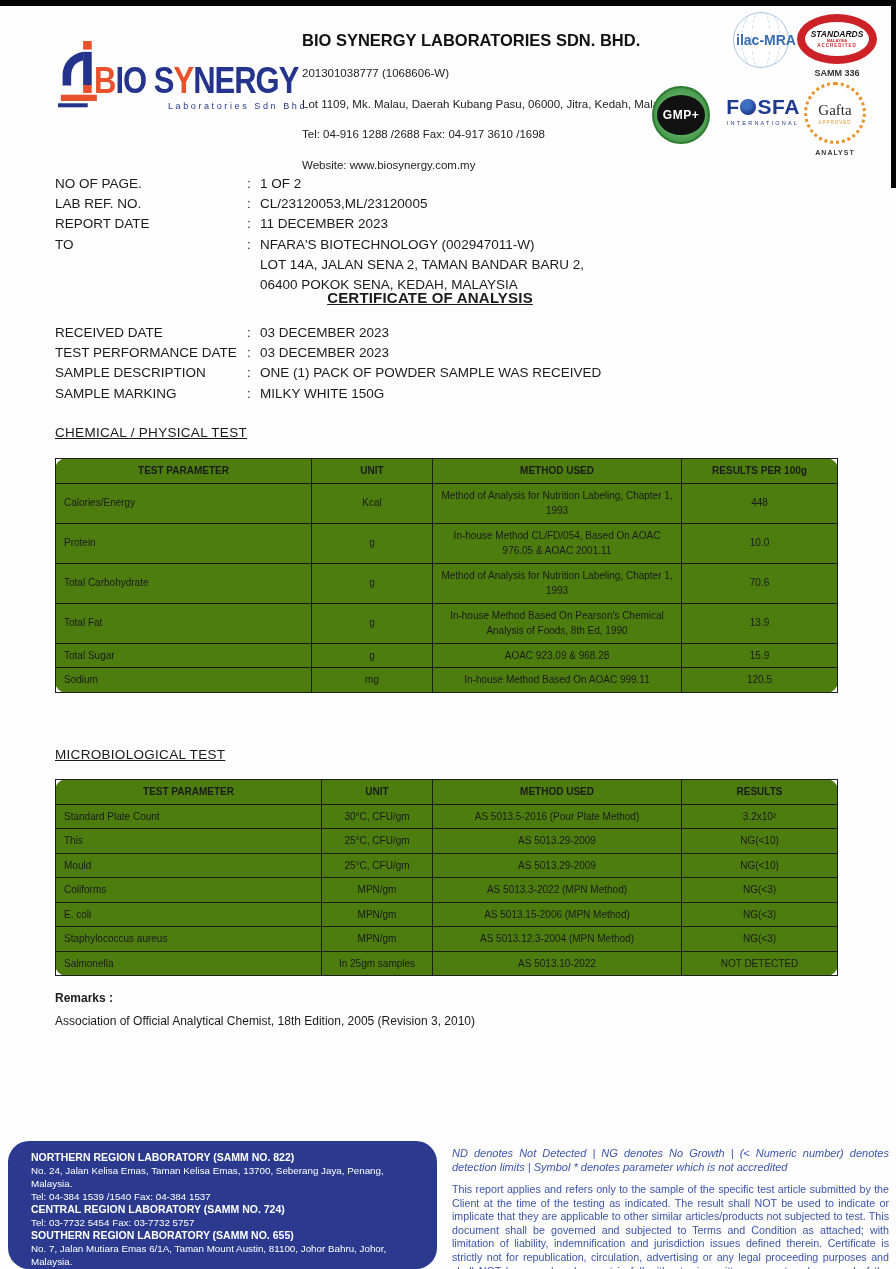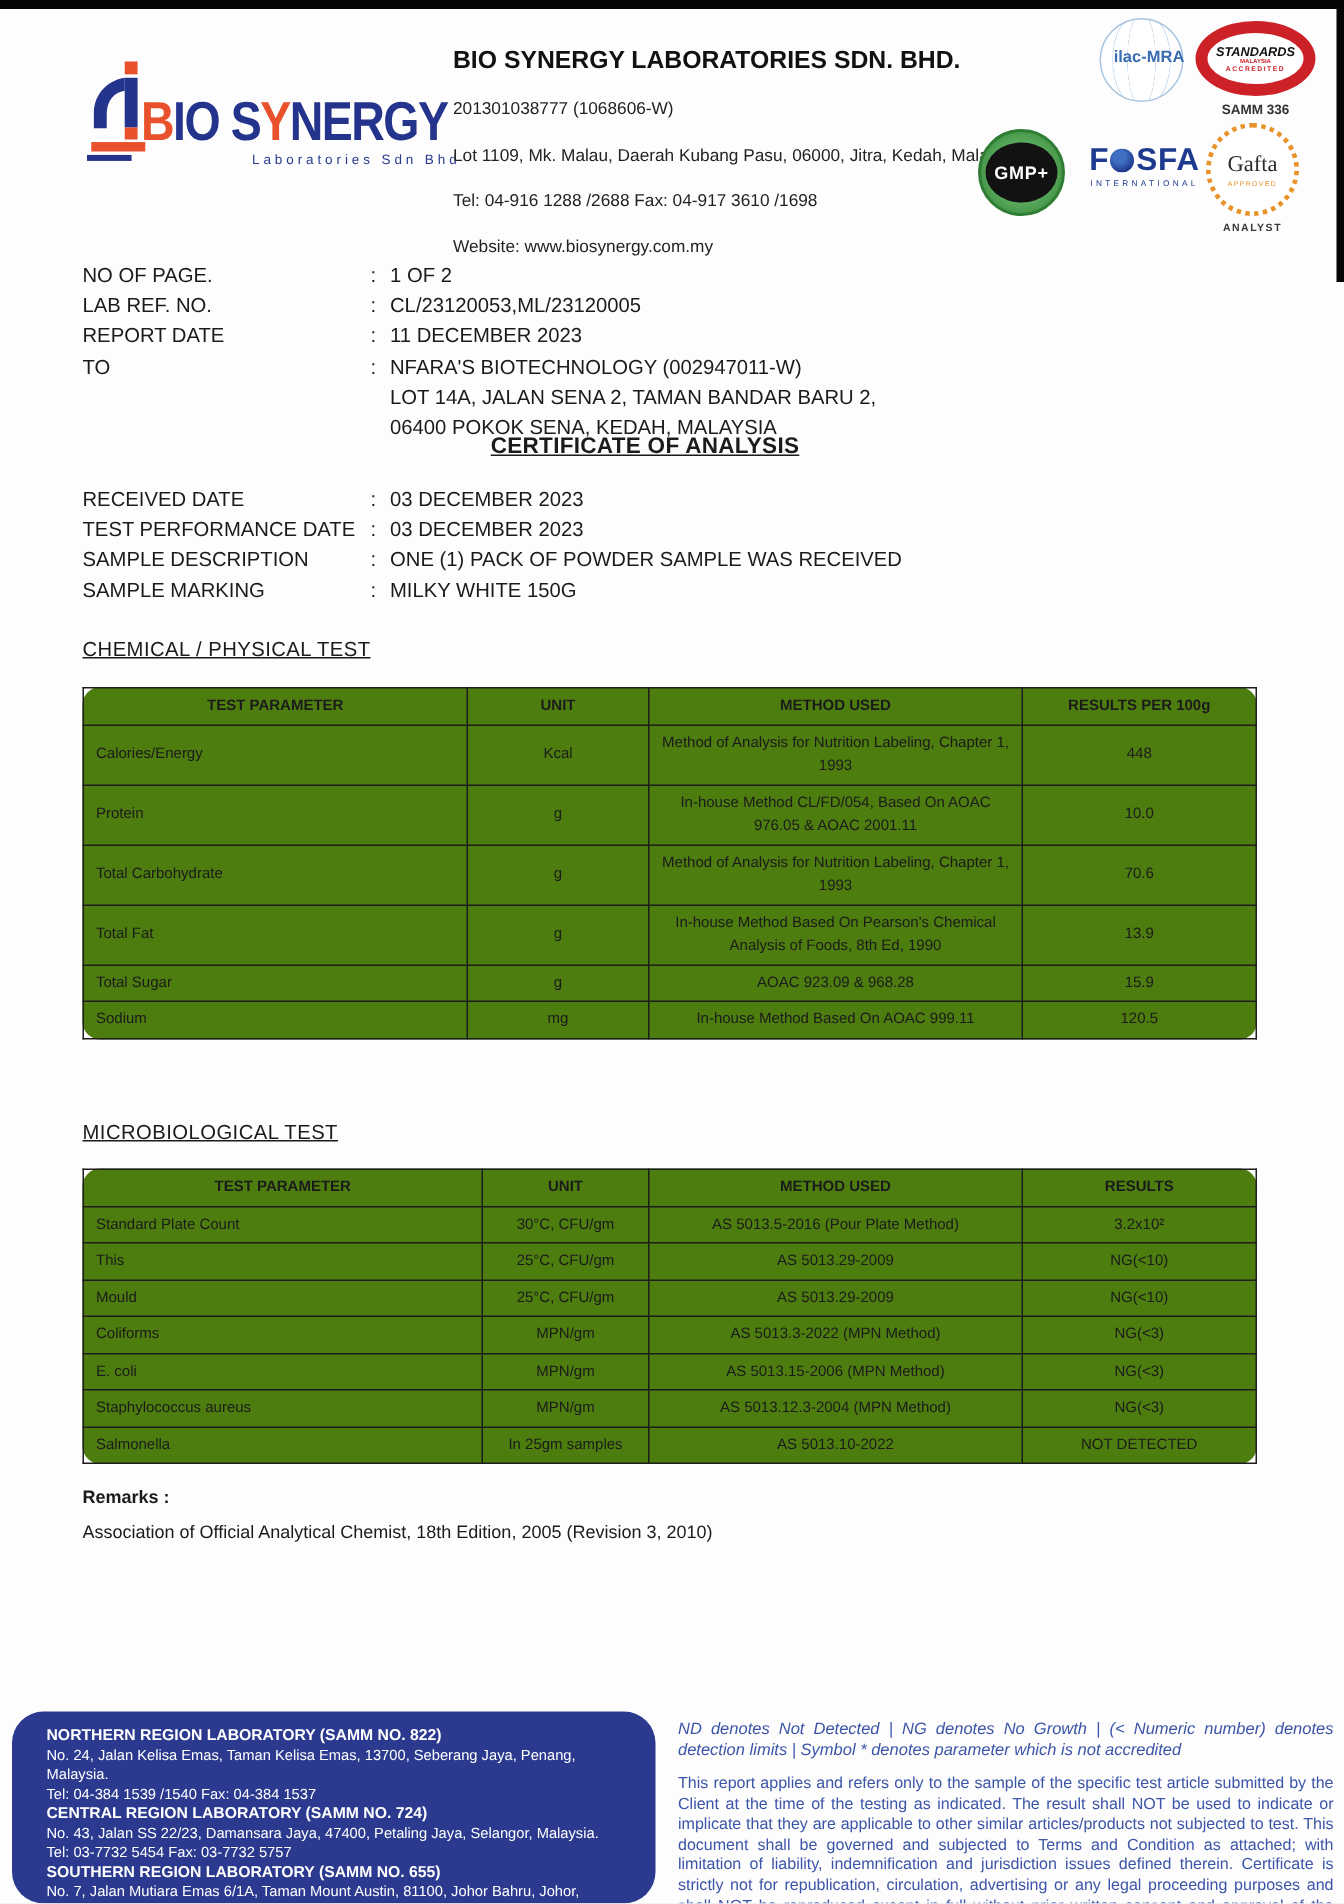--- a/index.html
+++ b/index.html
@@ -24,21 +24,21 @@
   .company-line { font-size:11.5px; line-height:13.5px; color:#222; margin-top:17px; }
 
   
   .badge { position:absolute; text-align:center; }
   .ilac-badge { left:733px; top:12px; width:54px; height:54px; }
   .ilac-circle { width:54px; height:54px; border-radius:50%; border:1px solid #a8c4e0; position:relative; background:
       radial-gradient(ellipse 60% 100% at 50% 50%, transparent 58%, #c3d8ec 59%, transparent 61%),
       radial-gradient(ellipse 30% 100% at 50% 50%, transparent 56%, #c3d8ec 58%, transparent 60%),
       linear-gradient(#fff,#fff);
   }
-  .ilac-text { position:absolute; left:0; top:20px; width:66px; font-size:11px; font-weight:bold; color:#3a6cb0; }
+  .ilac-text { position:absolute; left:0; top:20px; width:66px; font-size:14px; font-weight:bold; color:#3a6cb0; }
 
   .standards-badge { left:797px; top:14px; width:80px; }
   .standards-oval { width:64px; height:34px; margin:0 auto; border:8px solid #cb2127; border-radius:50%; background:#fff; display:flex; flex-direction:column; align-items:center; justify-content:center; }
   .standards-t1 { font-size:8.5px; font-weight:bold; font-style:italic; color:#111; line-height:8px; }
   .standards-t2 { font-size:4px; color:#cb2127; font-weight:bold; line-height:5px; }
   .standards-t3 { font-size:4.5px; color:#cb2127; font-weight:bold; letter-spacing:1px; line-height:6px; }
   .samm { margin-top:4px; font-size:9px; font-weight:bold; color:#333; }
 
   .gmp-badge { left:652px; top:86px; width:58px; height:58px; }
   .gmp-outer { width:58px; height:58px; border-radius:50%; background:radial-gradient(circle, #57a85a 55%, #2f7d33 100%); border:2px solid #2f7d33; box-sizing:border-box; display:flex; align-items:center; justify-content:center; }
@@ -329,21 +329,20 @@
   <div class="remarks-text">Association of Official Analytical Chemist, 18th Edition, 2005 (Revision 3, 2010)</div>
 
   <div class="footer-box">
     <div>
       <div class="lab-name">NORTHERN REGION LABORATORY (SAMM NO. 822)</div>
       <div class="lab-line">No. 24, Jalan Kelisa Emas, Taman Kelisa Emas, 13700, Seberang Jaya, Penang, Malaysia.</div>
       <div class="lab-line">Tel: 04-384 1539 /1540 Fax: 04-384 1537</div>
     </div>
     <div>
       <div class="lab-name">CENTRAL REGION LABORATORY (SAMM NO. 724)</div>
-      <div class="lab-line">No. 43, Jalan SS 22/23, Damansara Jaya, 47400, Petaling Jaya, Selangor, Malaysia.</div>
       <div class="lab-line">Tel: 03-7732 5454 Fax: 03-7732 5757</div>
     </div>
     <div>
       <div class="lab-name">SOUTHERN REGION LABORATORY (SAMM NO. 655)</div>
       <div class="lab-line">No. 7, Jalan Mutiara Emas 6/1A, Taman Mount Austin, 81100, Johor Bahru, Johor, Malaysia.</div>
       <div class="lab-line">Tel: 07-351 8666 Fax: 07-359 5353</div>
     </div>
   </div>
   <div class="footer-notes">
     <div class="notes-legend">ND denotes Not Detected | NG denotes No Growth | (&lt; Numeric number) denotes detection limits | Symbol * denotes parameter which is not accredited</div>

